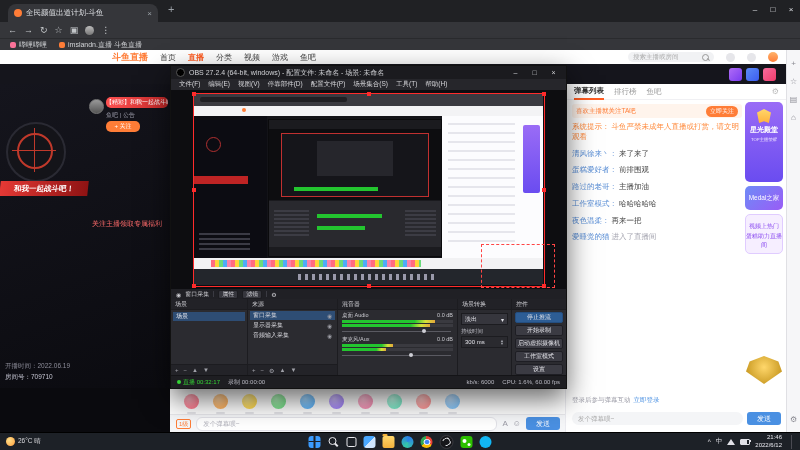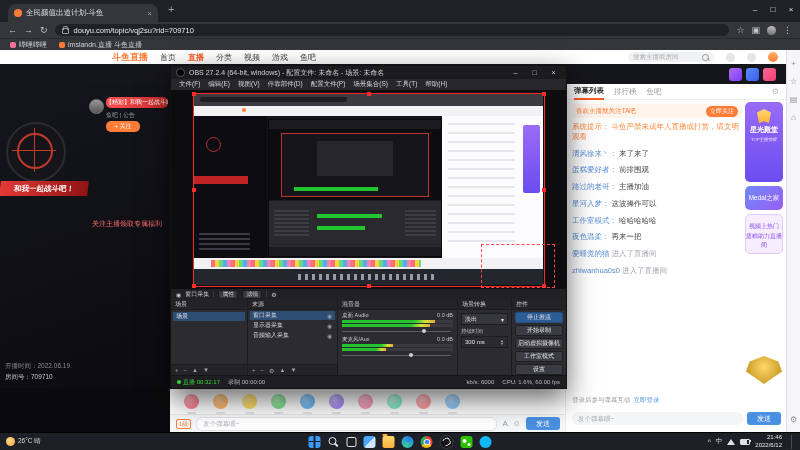--- a/index.html
+++ b/index.html
@@ -189,24 +189,20 @@
       <span class="wc">–</span>
       <span class="wc">□</span>
       <span class="wc">×</span>
     </div>
   </div>
 
   <div class="a toolbar">
     <span class="navbtn">←</span>
     <span class="navbtn">→</span>
     <span class="navbtn">↻</span>
-    <div class="omnibox">
-      <span class="padlock"></span>
-      <span class="url">douyu.com/topic/vqj2su?rid=709710</span>
-    </div>
     <span class="navbtn">☆</span>
     <span class="navbtn">▣</span>
     <span class="tb-avatar"></span>
     <span class="navbtn">⋮</span>
   </div>
 
   <div class="a bookmarks">
     <span class="bm">
       <span class="bm-ico" style="background:#fb7299"></span>
       <span>哔哩哔哩</span>
@@ -285,25 +281,23 @@
     </div>
     <div class="a notice">
       <span class="notice-text">喜欢主播就关注TA吧</span>
       <span class="notice-btn">立即关注</span>
     </div>
     <div class="a msgs">
       <div class="msg system"><span class="n">系统提示：</span><span class="t">斗鱼严禁未成年人直播或打赏，请文明观看</span></div>
       <div class="msg"><span class="n">清风徐来丶：</span><span class="t">来了来了</span></div>
       <div class="msg"><span class="n">蛋糕爱好者：</span><span class="t">前排围观</span></div>
       <div class="msg"><span class="n">路过的老哥：</span><span class="t">主播加油</span></div>
-      <div class="msg"><span class="n">星河入梦：</span><span class="t">这波操作可以</span></div>
       <div class="msg"><span class="n">工作室模式：</span><span class="t">哈哈哈哈哈</span></div>
       <div class="msg"><span class="n">夜色温柔：</span><span class="t">再来一把</span></div>
       <div class="msg enter"><span class="n">爱睡觉的猫</span><span class="t">进入了直播间</span></div>
-      <div class="msg enter"><span class="n">zhiwanhua0s0</span><span class="t">进入了直播间</span></div>
     </div>
     <div class="a w-star">
       <div class="w-shield"></div>
       <div class="w-star-title">星光殿堂</div>
       <div class="w-star-sub">TOP主播荣耀</div>
     </div>
     <div class="a w-medal">Medal之家</div>
     <div class="a w-promo">
       <div>视频上热门</div>
       <div>蛋糕助力直播间</div>

